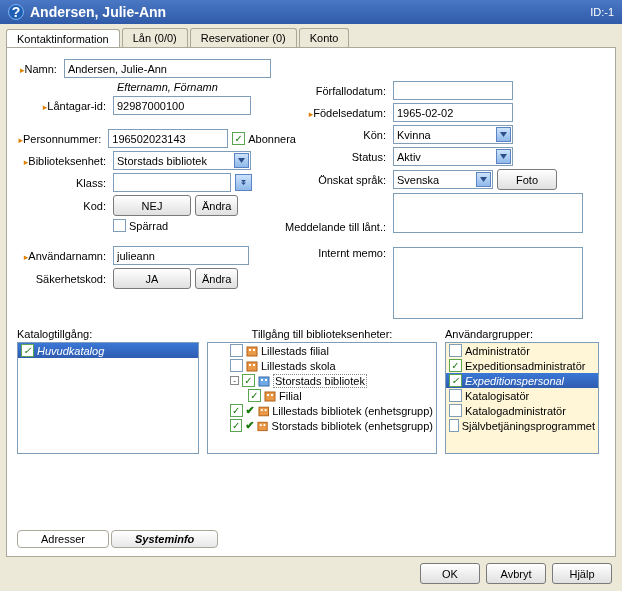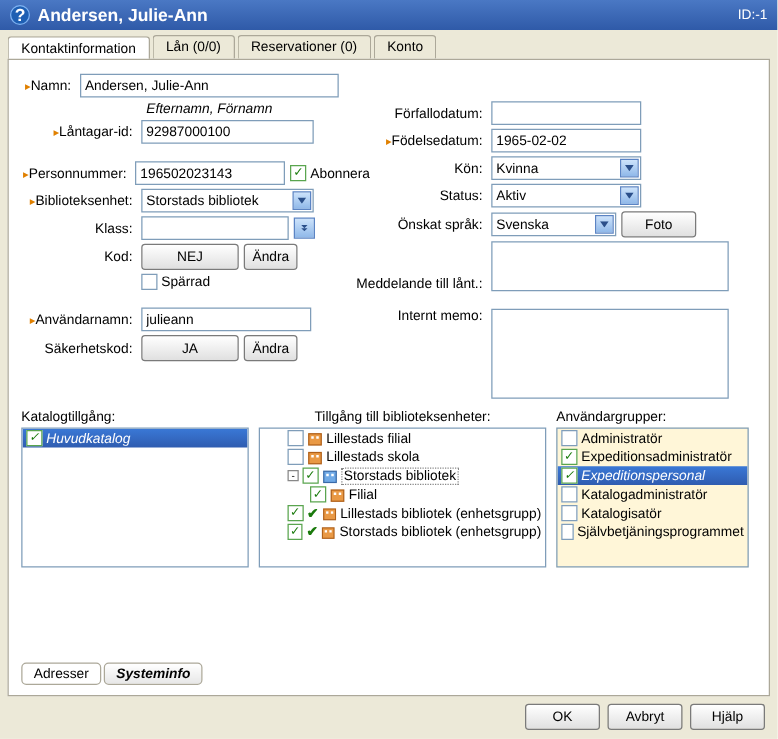--- a/index.html
+++ b/index.html
@@ -38,21 +38,21 @@
   .treebox { border:1px solid #7f9db9; background:#fff; overflow:auto; }
   .tree-item, .list-item { display:flex; align-items:center; gap:3px; padding:1px 3px; white-space:nowrap; }
   .tree-item.indent1 { padding-left:22px; }
   .tree-item.indent2 { padding-left:40px; }
   .expander { width:9px; height:9px; border:1px solid #888; display:inline-flex; align-items:center; justify-content:center; font-size:8px; line-height:1; }
   .icon-bld { width:12px; height:12px; }
   .selected { background:linear-gradient(#3a78d6,#2f5cb0); color:#fff;font-style:italic; }
   .ug-box { background:#fff6d8; }
 
   .bottom-tabs { position:absolute; left:10px; bottom:8px; display:flex; }
-  .btab { padding:2px 9px; border:1px solid #aca899; border-radius:4px; background:#fff; margin-right:2px; cursor:pointer; }
+  .btab { padding:2px 23px; border:1px solid #aca899; border-radius:4px; background:#fff; margin-right:2px; cursor:pointer; }
   .btab.active { font-weight:bold; font-style:italic; background:linear-gradient(#fff,#e7e7e7); }
 
   .button-bar { display:flex; gap:6px; justify-content:flex-end; padding:6px 10px; }
 </style>
 </head>
 <body>
 
 <div class="window">
   <div class="titlebar">
     <span class="title-icon">?</span>
@@ -279,25 +279,25 @@
               <div class="list-item">
                 <span class="chkbox checked" style="background:#fff;border-color:#5aa54f"></span>
                 <span>Expeditionsadministratör</span>
               </div>
               <div class="list-item selected">
                 <span class="chkbox checked" style="background:#fff;border-color:#5aa54f"></span>
                 <span>Expeditionspersonal</span>
               </div>
               <div class="list-item">
                 <span class="chkbox " style="background:#fff;border-color:#7f9db9"></span>
+                <span>Katalogisatör</span>
+              </div>
+              <div class="list-item">
+                <span class="chkbox " style="background:#fff;border-color:#7f9db9"></span>
                 <span>Katalogadministratör</span>
-              </div>
-              <div class="list-item">
-                <span class="chkbox " style="background:#fff;border-color:#7f9db9"></span>
-                <span>Katalogisatör</span>
               </div>
               <div class="list-item">
                 <span class="chkbox " style="background:#fff;border-color:#7f9db9"></span>
                 <span>Självbetjäningsprogrammet</span>
               </div>
             </div>
         </div>
       </div>
 
       <div class="bottom-tabs">

